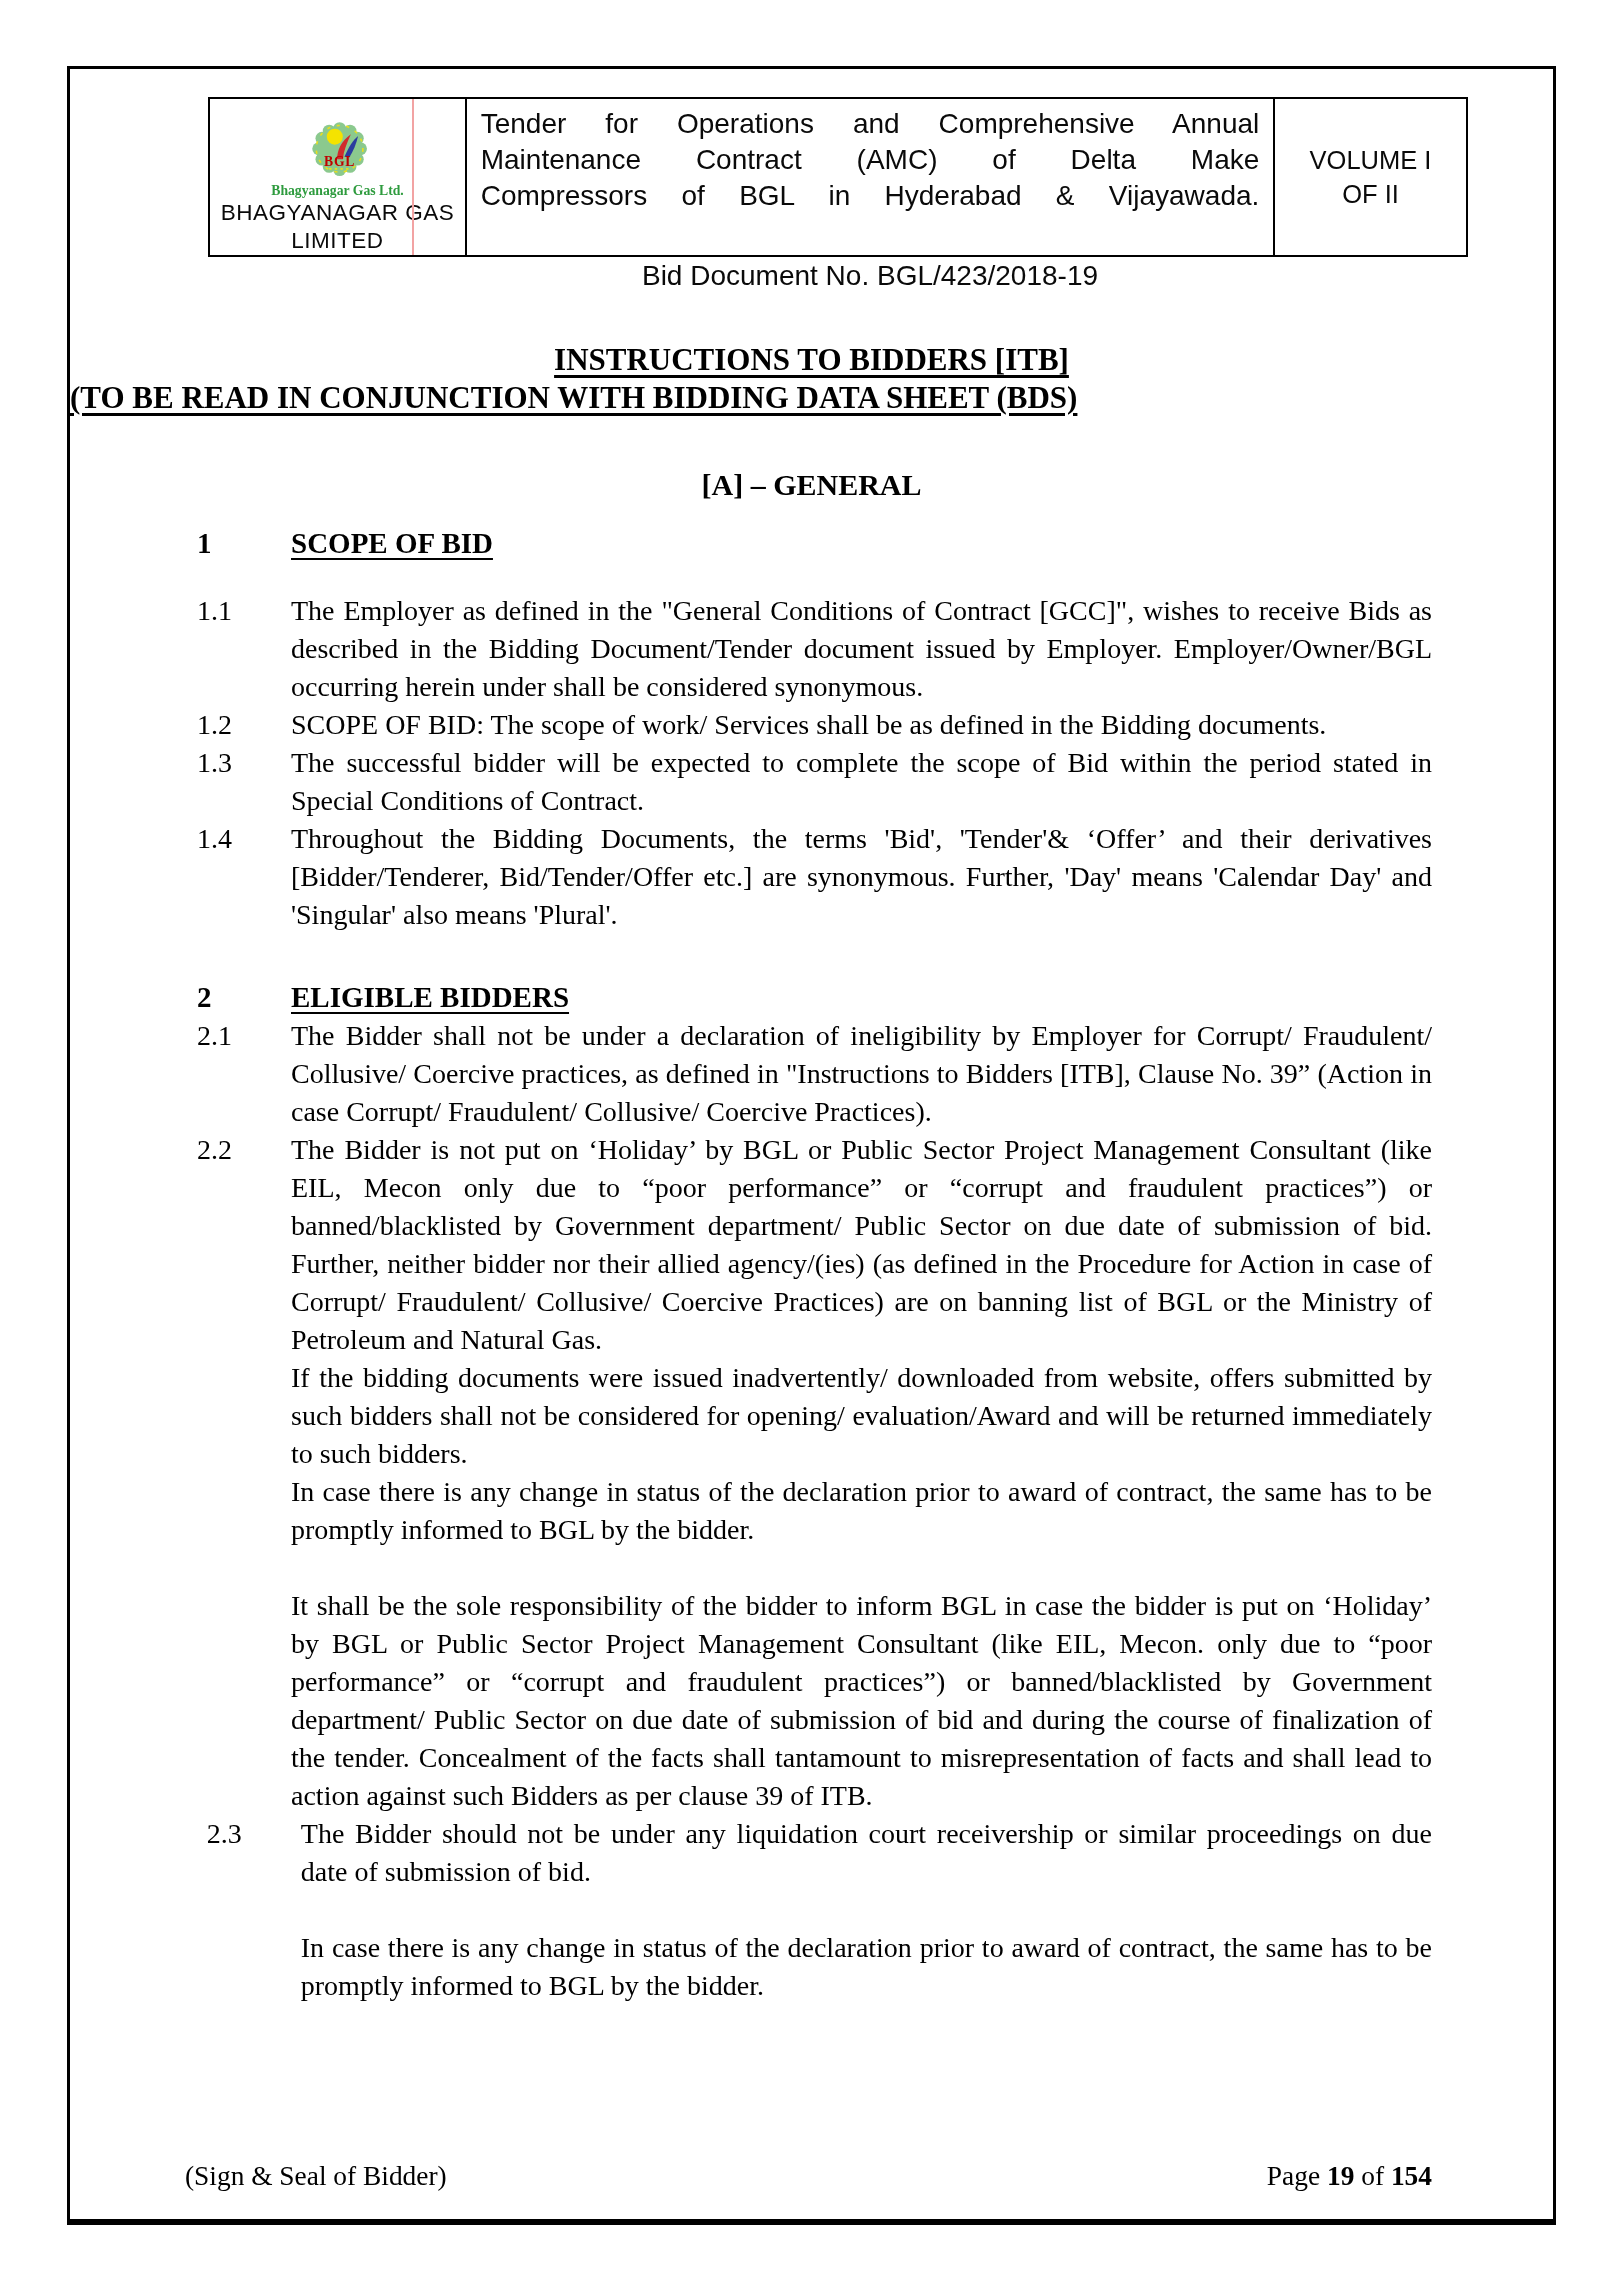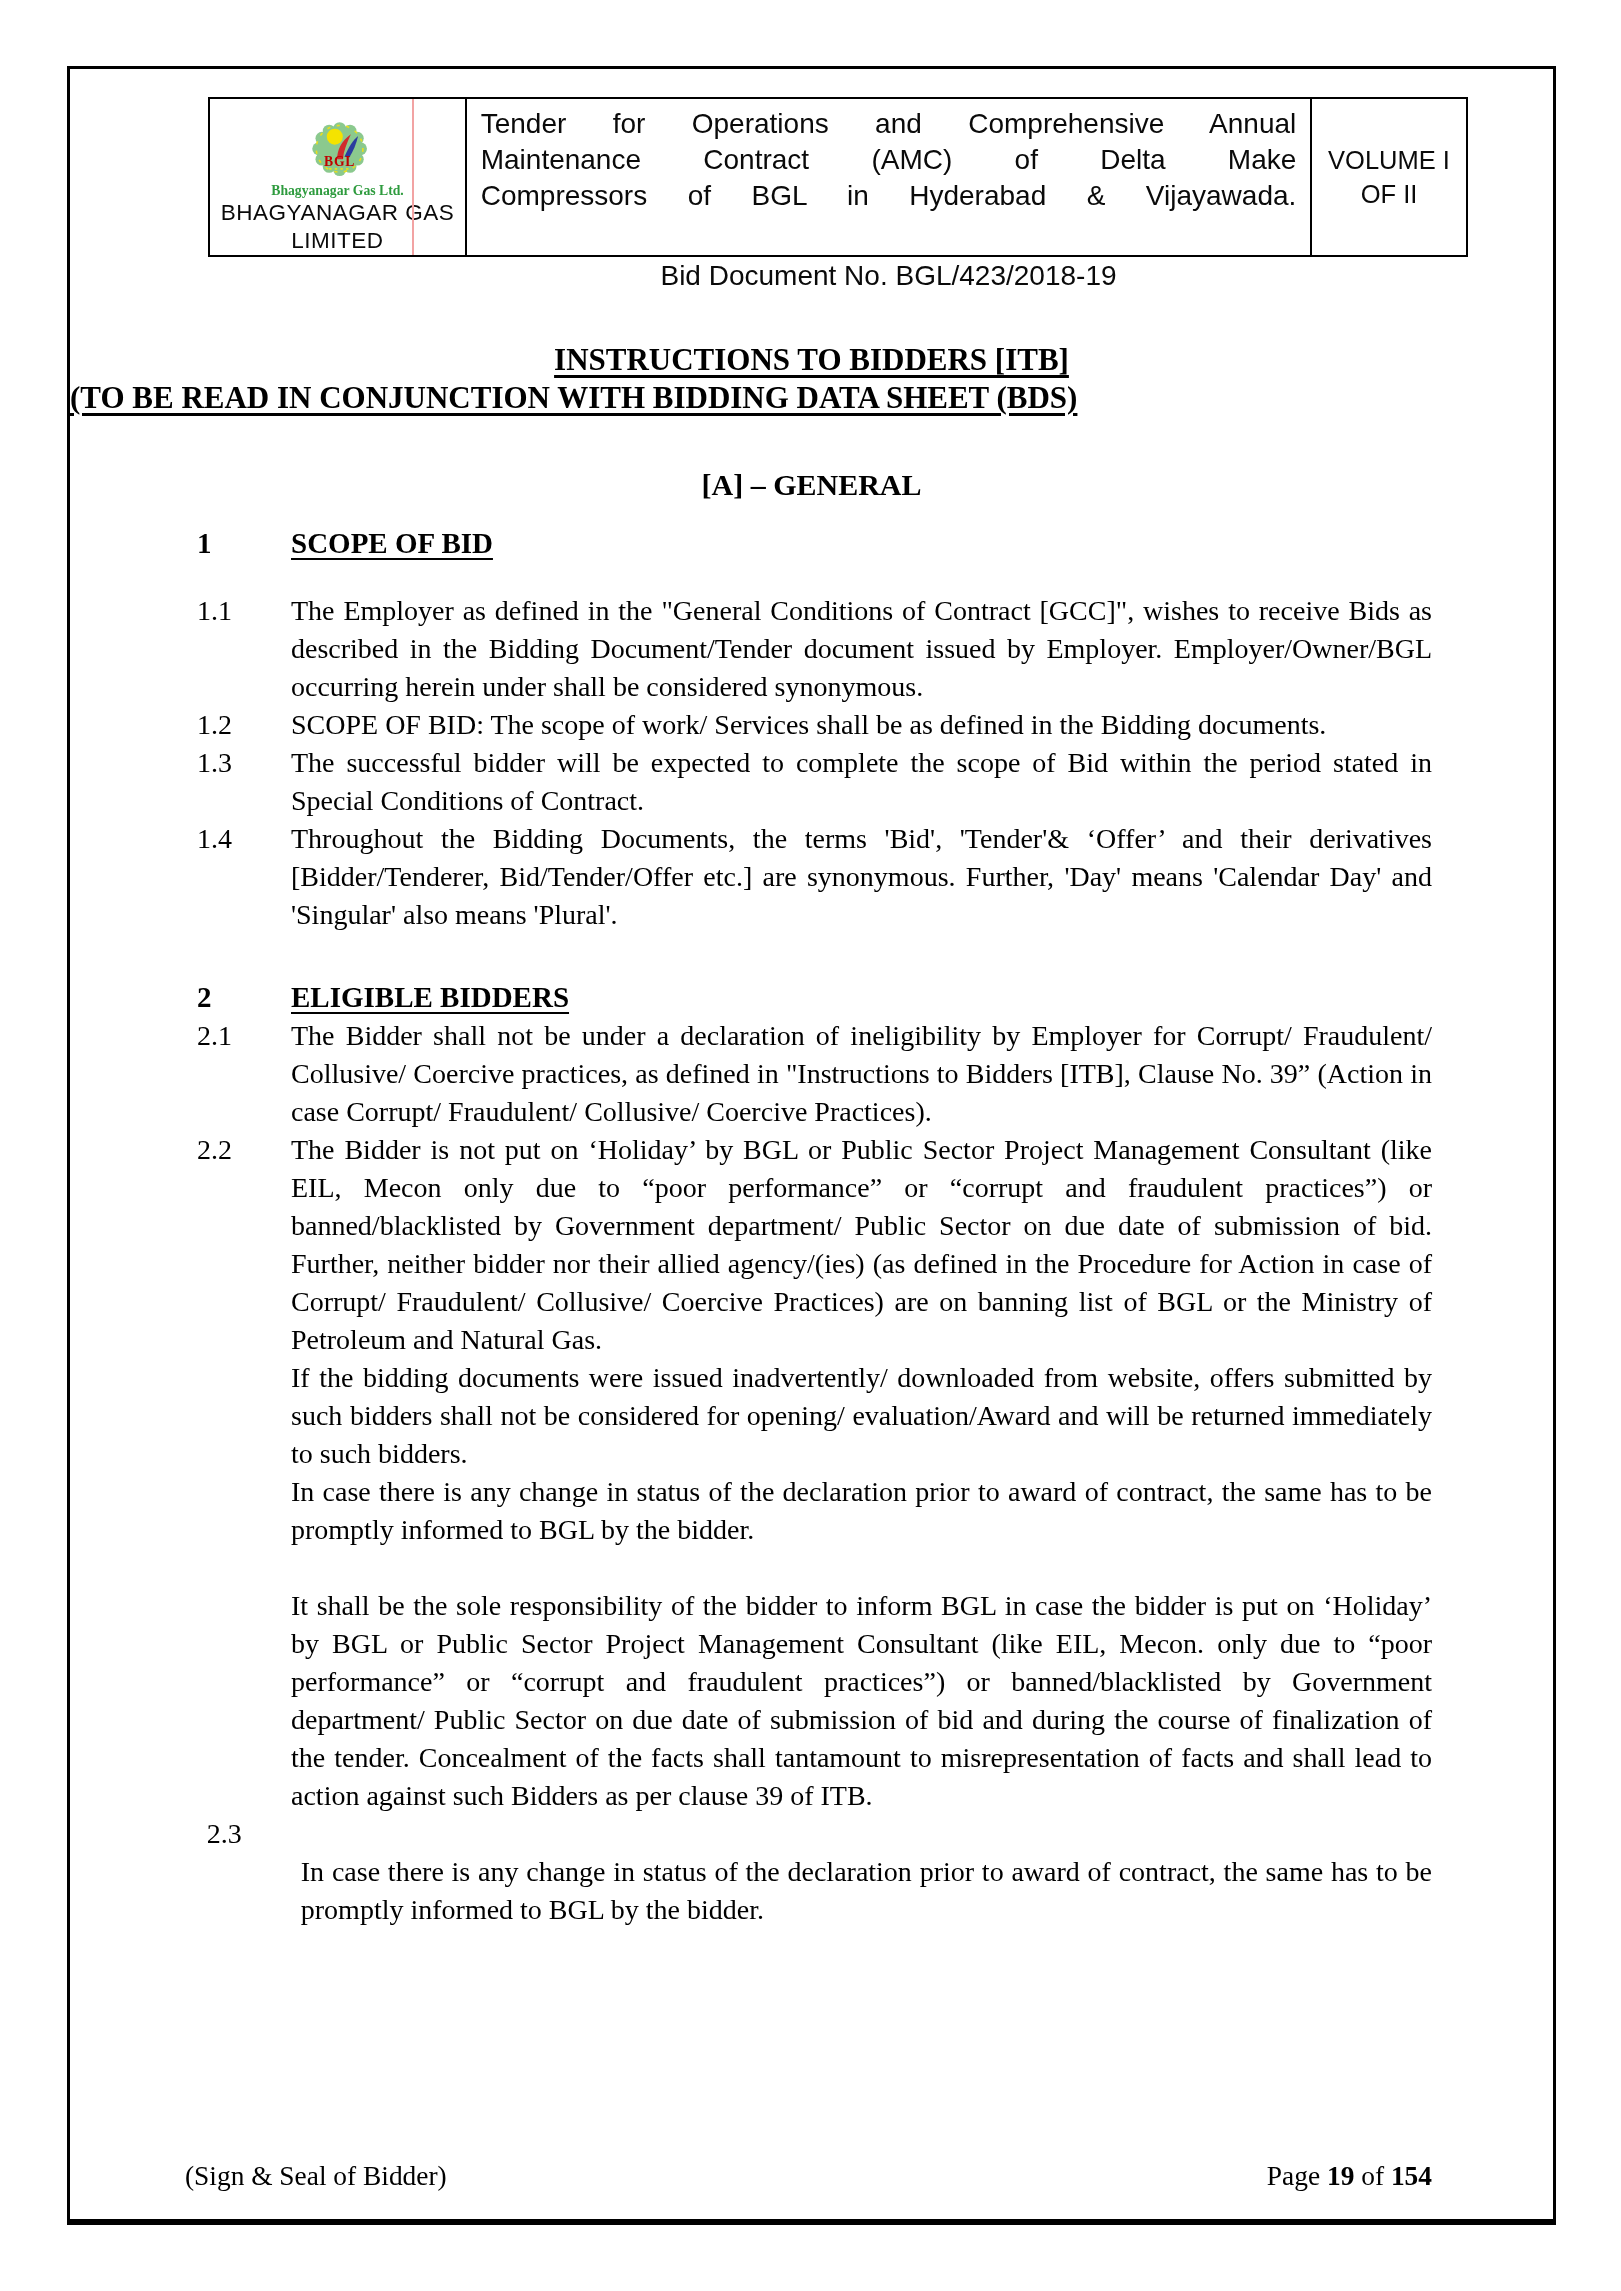--- a/index.html
+++ b/index.html
@@ -51,21 +51,21 @@
   }
   .title-cell{
     flex:1;
     border-right:2px solid #000;
     padding:6.9px 13.7px 0 13.7px;
     font-size:28px;line-height:36px;color:#0a0a0a;
   }
   .t-line{text-align:justify;text-align-last:justify;}
   .t-line.center{text-align:center;text-align-last:center;margin-top:44px;}
   .volume-cell{
-    width:154px;
+    width:191px;
     display:flex;flex-direction:column;justify-content:center;align-items:center;
     font-size:25.5px;line-height:34px;color:#0a0a0a;
   }
   
   .doc-title{
     margin-top:84px;
     text-align:center;font-weight:bold;font-size:31px;line-height:38px;
     text-decoration:underline;
     text-underline-offset:4.9px;
   }
@@ -201,20 +201,21 @@
         <div class="ctext">
           <p>The Bidder is not put on  ‘Holiday’ by BGL or Public Sector Project Management Consultant (like EIL, Mecon  only due to “poor performance” or “corrupt and fraudulent practices”)  or banned/blacklisted by Government department/ Public Sector on due date of submission of bid. Further, neither bidder nor their allied agency/(ies) (as defined in the Procedure for Action in case of Corrupt/ Fraudulent/ Collusive/ Coercive Practices)  are on banning list of BGL or the Ministry of Petroleum and Natural Gas.</p>
           <p>If the bidding documents were issued inadvertently/ downloaded from website, offers submitted by such bidders shall not be considered for opening/ evaluation/Award and will be returned immediately to such bidders.</p>
           <p>In case there is any change in status of the declaration prior to award of contract, the same has to be promptly informed to BGL by the bidder.</p>
           <p class="gap-before">It shall be the sole responsibility of the bidder to inform BGL in case the bidder is put on ‘Holiday’ by BGL or Public Sector Project Management Consultant (like EIL, Mecon. only due to “poor performance” or “corrupt and fraudulent practices”) or banned/blacklisted by Government department/ Public Sector on due date of submission of bid and during the course of finalization of the tender. Concealment of the facts shall tantamount to misrepresentation of facts and shall lead to action against such Bidders as per clause 39 of ITB.</p>
         </div>
       </div>
       <div class="clause indent23">
         <div class="cnum">2.3</div>
         <div class="ctext">
+          <p>The Bidder should not be under any liquidation court receivership or similar proceedings on due date of submission of bid.</p>
           <p class="gap-before">In case there is any change in status of the declaration prior to award of contract, the same has to be promptly informed to BGL by the bidder.</p>
         </div>
       </div>
 
     </div>
 
     <div class="footer">
       <div>(Sign &amp; Seal of Bidder)</div>
       <div class="page-num">
         <span>Page</span>

